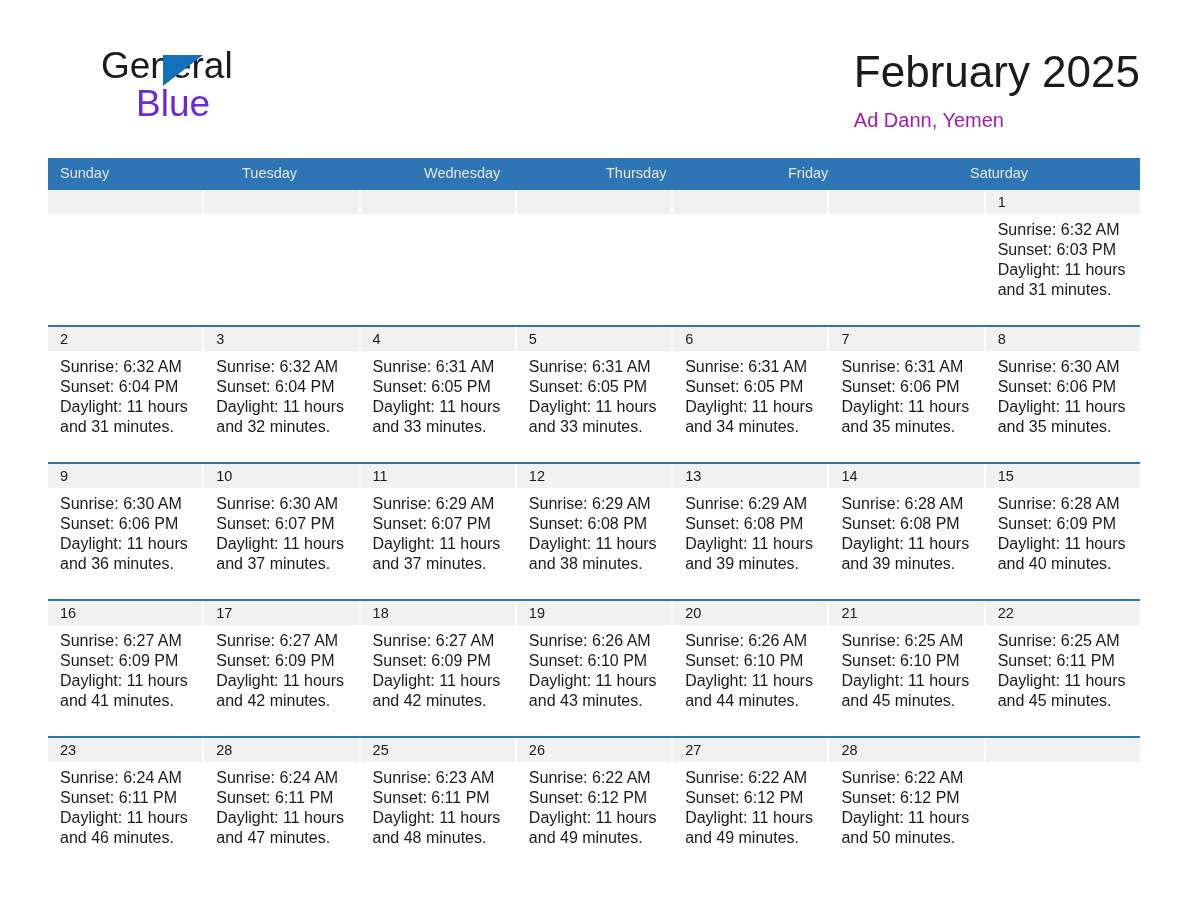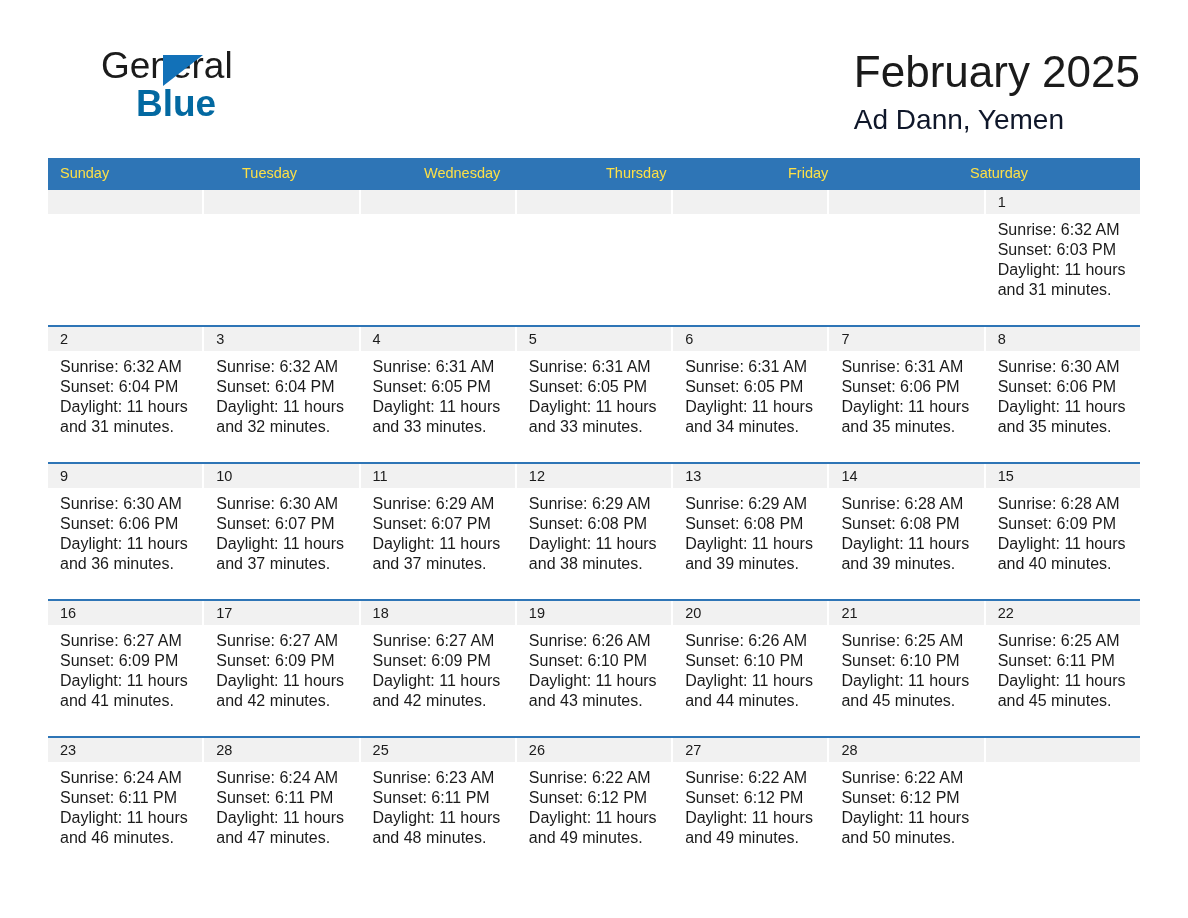--- a/index.html
+++ b/index.html
@@ -57,64 +57,64 @@
     border-left: 40px solid #1271b8;
     border-bottom: 31px solid transparent;
   }
 
   .brand-blue {
     position: absolute;
     left: 78px;
     top: 38px;
     font-size: 37px;
     line-height: 44px;
-    color: #0369a1;
-    font-weight: 700;
+    color: #6d28d9;
+    font-weight: 400;
   }
 
   .title-block {
     position: absolute;
     right: 0;
     top: 0;
   }
 
   .cal-title {
     font-size: 44px;
     line-height: 56px;
     color: #1b1b1b;
     font-weight: 400;
     white-space: nowrap;
   }
 
   .cal-location {
     margin-top: 6px;
-    font-size: 28px;
+    font-size: 20px;
     line-height: 28px;
-    color: #0f172a;
+    color: #a21caf;
     font-weight: 400;
     white-space: nowrap;
   }
 
   
   .calendar {
     position: absolute;
     left: 48px;
     top: 158px;
     width: 1092px;
   }
 
   .dow-row {
     display: flex;
     background: #2e75b6;
     height: 30px;
   }
 
   .dow-cell {
     flex: 1 1 0;
-    color: #fde047;
+    color: #e5e5e5;
     font-size: 14.5px;
     line-height: 30px;
     padding-left: 12px;
     white-space: nowrap;
     overflow: hidden;
   }
 
   .week-row {
     display: flex;
     border-top: 2px solid #2e75b6;

